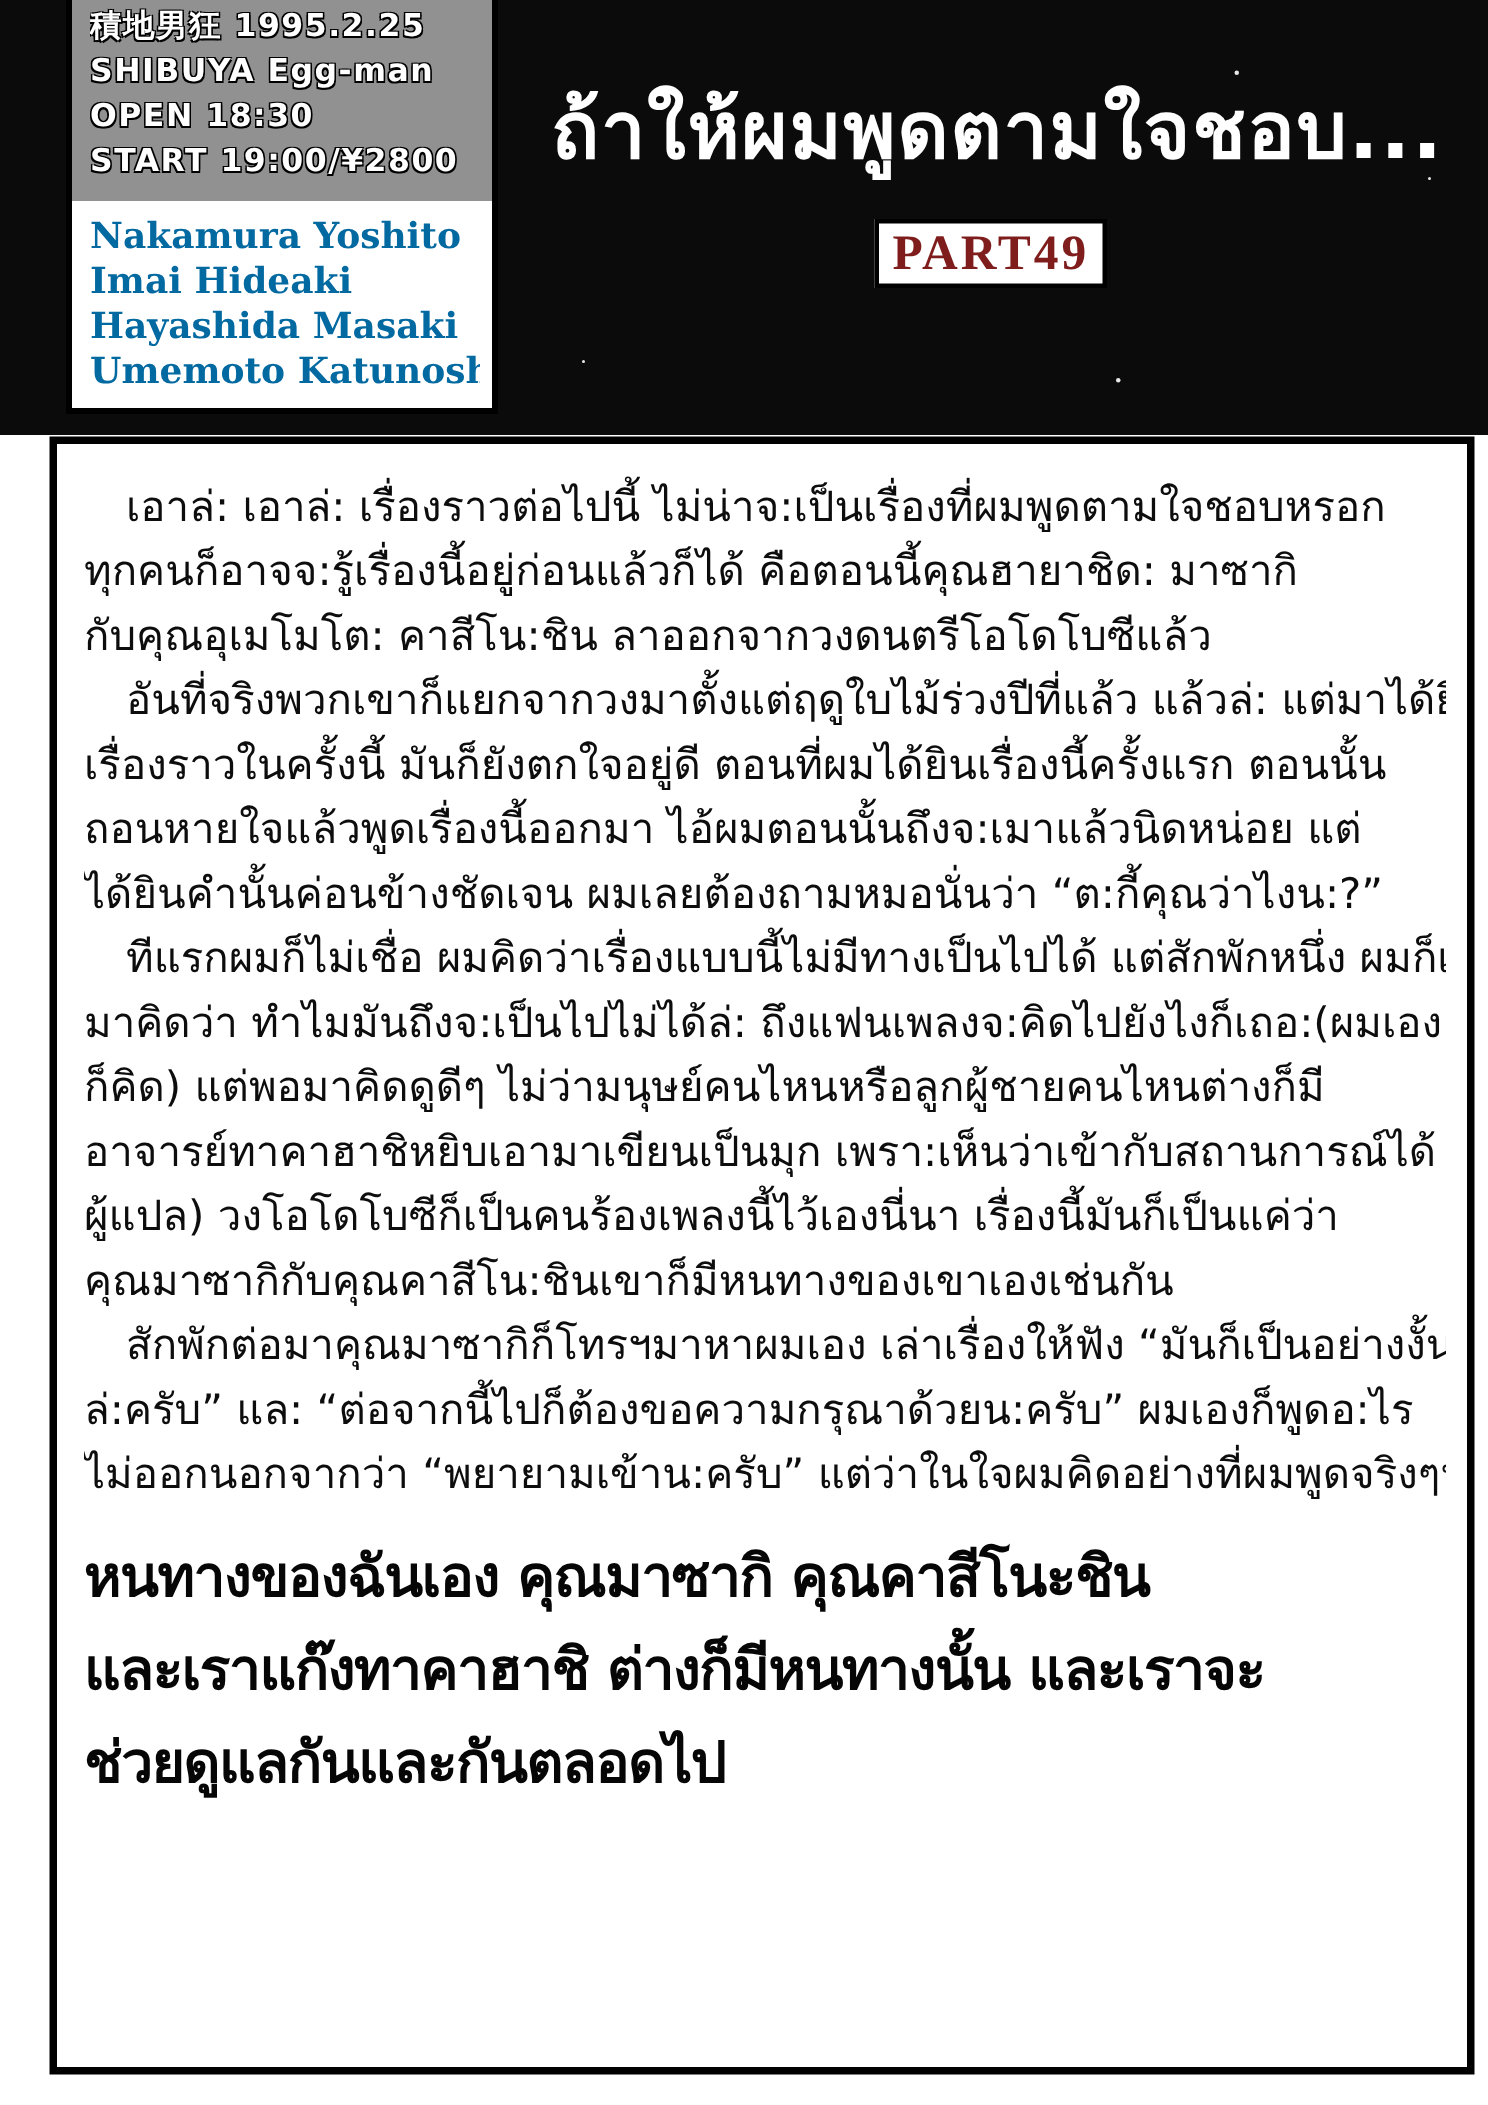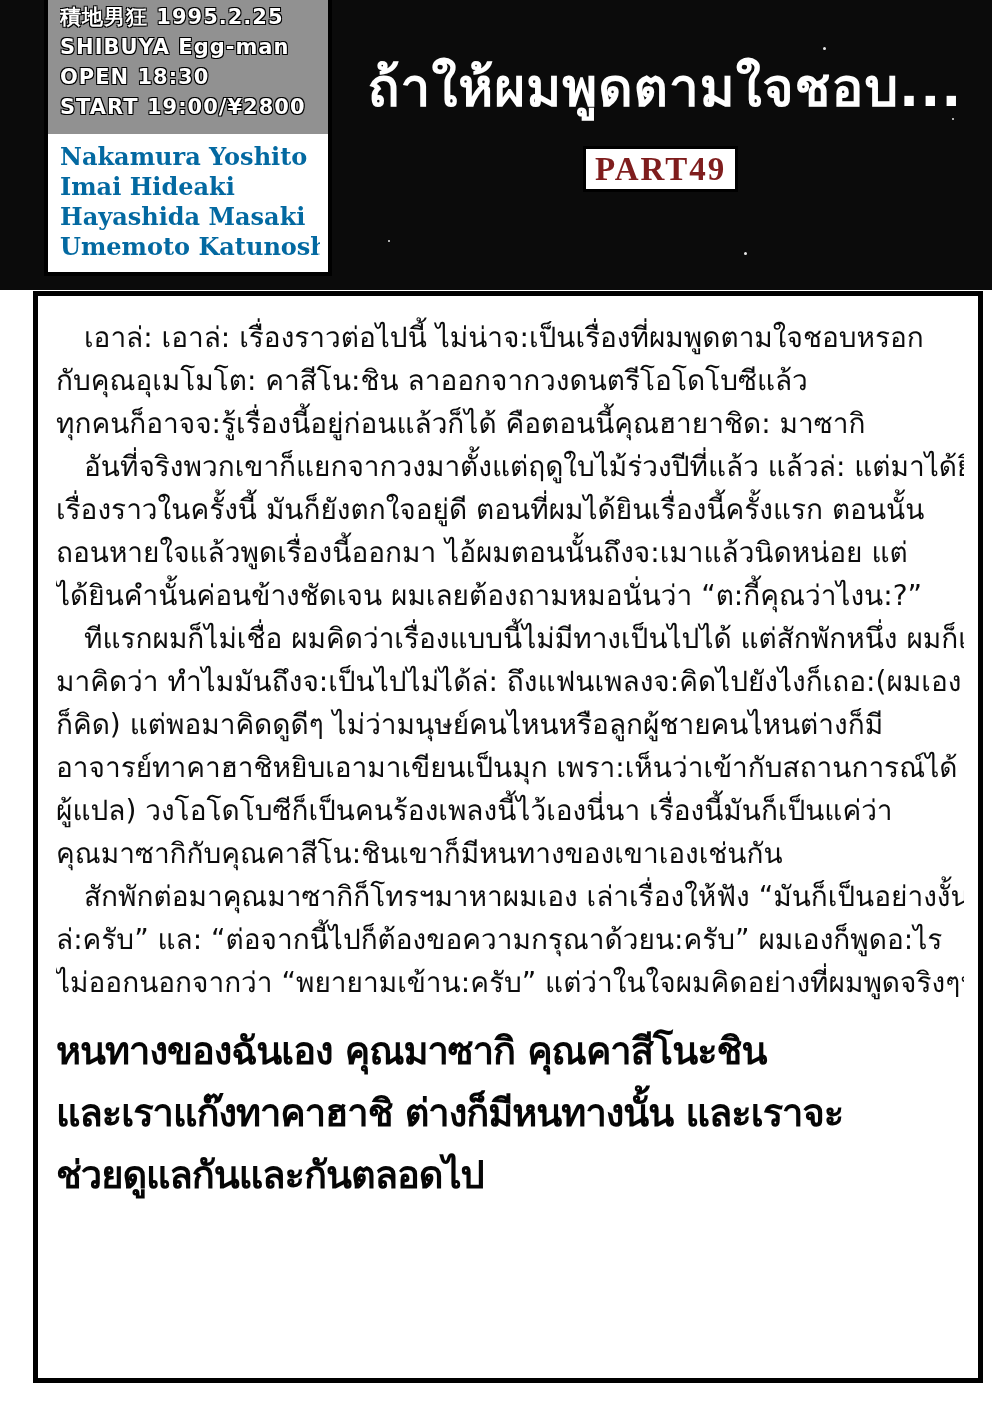--- a/index.html
+++ b/index.html
@@ -89,22 +89,22 @@
       <div>Umemoto Katunoshin</div>
     </div>
   </div>
 
   <div class="title">ถ้าให้ผมพูดตามใจชอบ...</div>
   <div class="part-badge">PART49</div>
 </div>
 
 <div class="article-box">
   <div class="bline indent">เอาล่: เอาล่: เรื่องราวต่อไปนี้ ไม่น่าจ:เป็นเรื่องที่ผมพูดตามใจชอบหรอก</div>
+  <div class="bline">ทุกคนก็อาจจ:รู้เรื่องนี้อยู่ก่อนแล้วก็ได้ คือตอนนี้คุณฮายาชิด: มาซากิ</div>
   <div class="bline">กับคุณอุเมโมโต: คาสีโน:ชิน ลาออกจากวงดนตรีโอโดโบซีแล้ว</div>
-  <div class="bline">ทุกคนก็อาจจ:รู้เรื่องนี้อยู่ก่อนแล้วก็ได้ คือตอนนี้คุณฮายาชิด: มาซากิ</div>
   <div class="bline indent">อันที่จริงพวกเขาก็แยกจากวงมาตั้งแต่ฤดูใบไม้ร่วงปีที่แล้ว แล้วล่: แต่มาได้ยิน</div>
   <div class="bline">เรื่องราวในครั้งนี้ มันก็ยังตกใจอยู่ดี ตอนที่ผมได้ยินเรื่องนี้ครั้งแรก ตอนนั้น</div>
   <div class="bline">ถอนหายใจแล้วพูดเรื่องนี้ออกมา ไอ้ผมตอนนั้นถึงจ:เมาแล้วนิดหน่อย แต่</div>
   <div class="bline">ได้ยินคำนั้นค่อนข้างชัดเจน ผมเลยต้องถามหมอนั่นว่า “ต:กี้คุณว่าไงน:?”</div>
   <div class="bline indent">ทีแรกผมก็ไม่เชื่อ ผมคิดว่าเรื่องแบบนี้ไม่มีทางเป็นไปได้ แต่สักพักหนึ่ง ผมก็เริ่ม</div>
   <div class="bline">มาคิดว่า ทำไมมันถึงจ:เป็นไปไม่ได้ล่: ถึงแฟนเพลงจ:คิดไปยังไงก็เถอ:(ผมเอง</div>
   <div class="bline">ก็คิด) แต่พอมาคิดดูดีๆ ไม่ว่ามนุษย์คนไหนหรือลูกผู้ชายคนไหนต่างก็มี</div>
   <div class="bline">อาจารย์ทาคาฮาชิหยิบเอามาเขียนเป็นมุก เพรา:เห็นว่าเข้ากับสถานการณ์ได้</div>
   <div class="bline">ผู้แปล) วงโอโดโบซีก็เป็นคนร้องเพลงนี้ไว้เองนี่นา เรื่องนี้มันก็เป็นแค่ว่า</div>
   <div class="bline">คุณมาซากิกับคุณคาสีโน:ชินเขาก็มีหนทางของเขาเองเช่นกัน</div>

